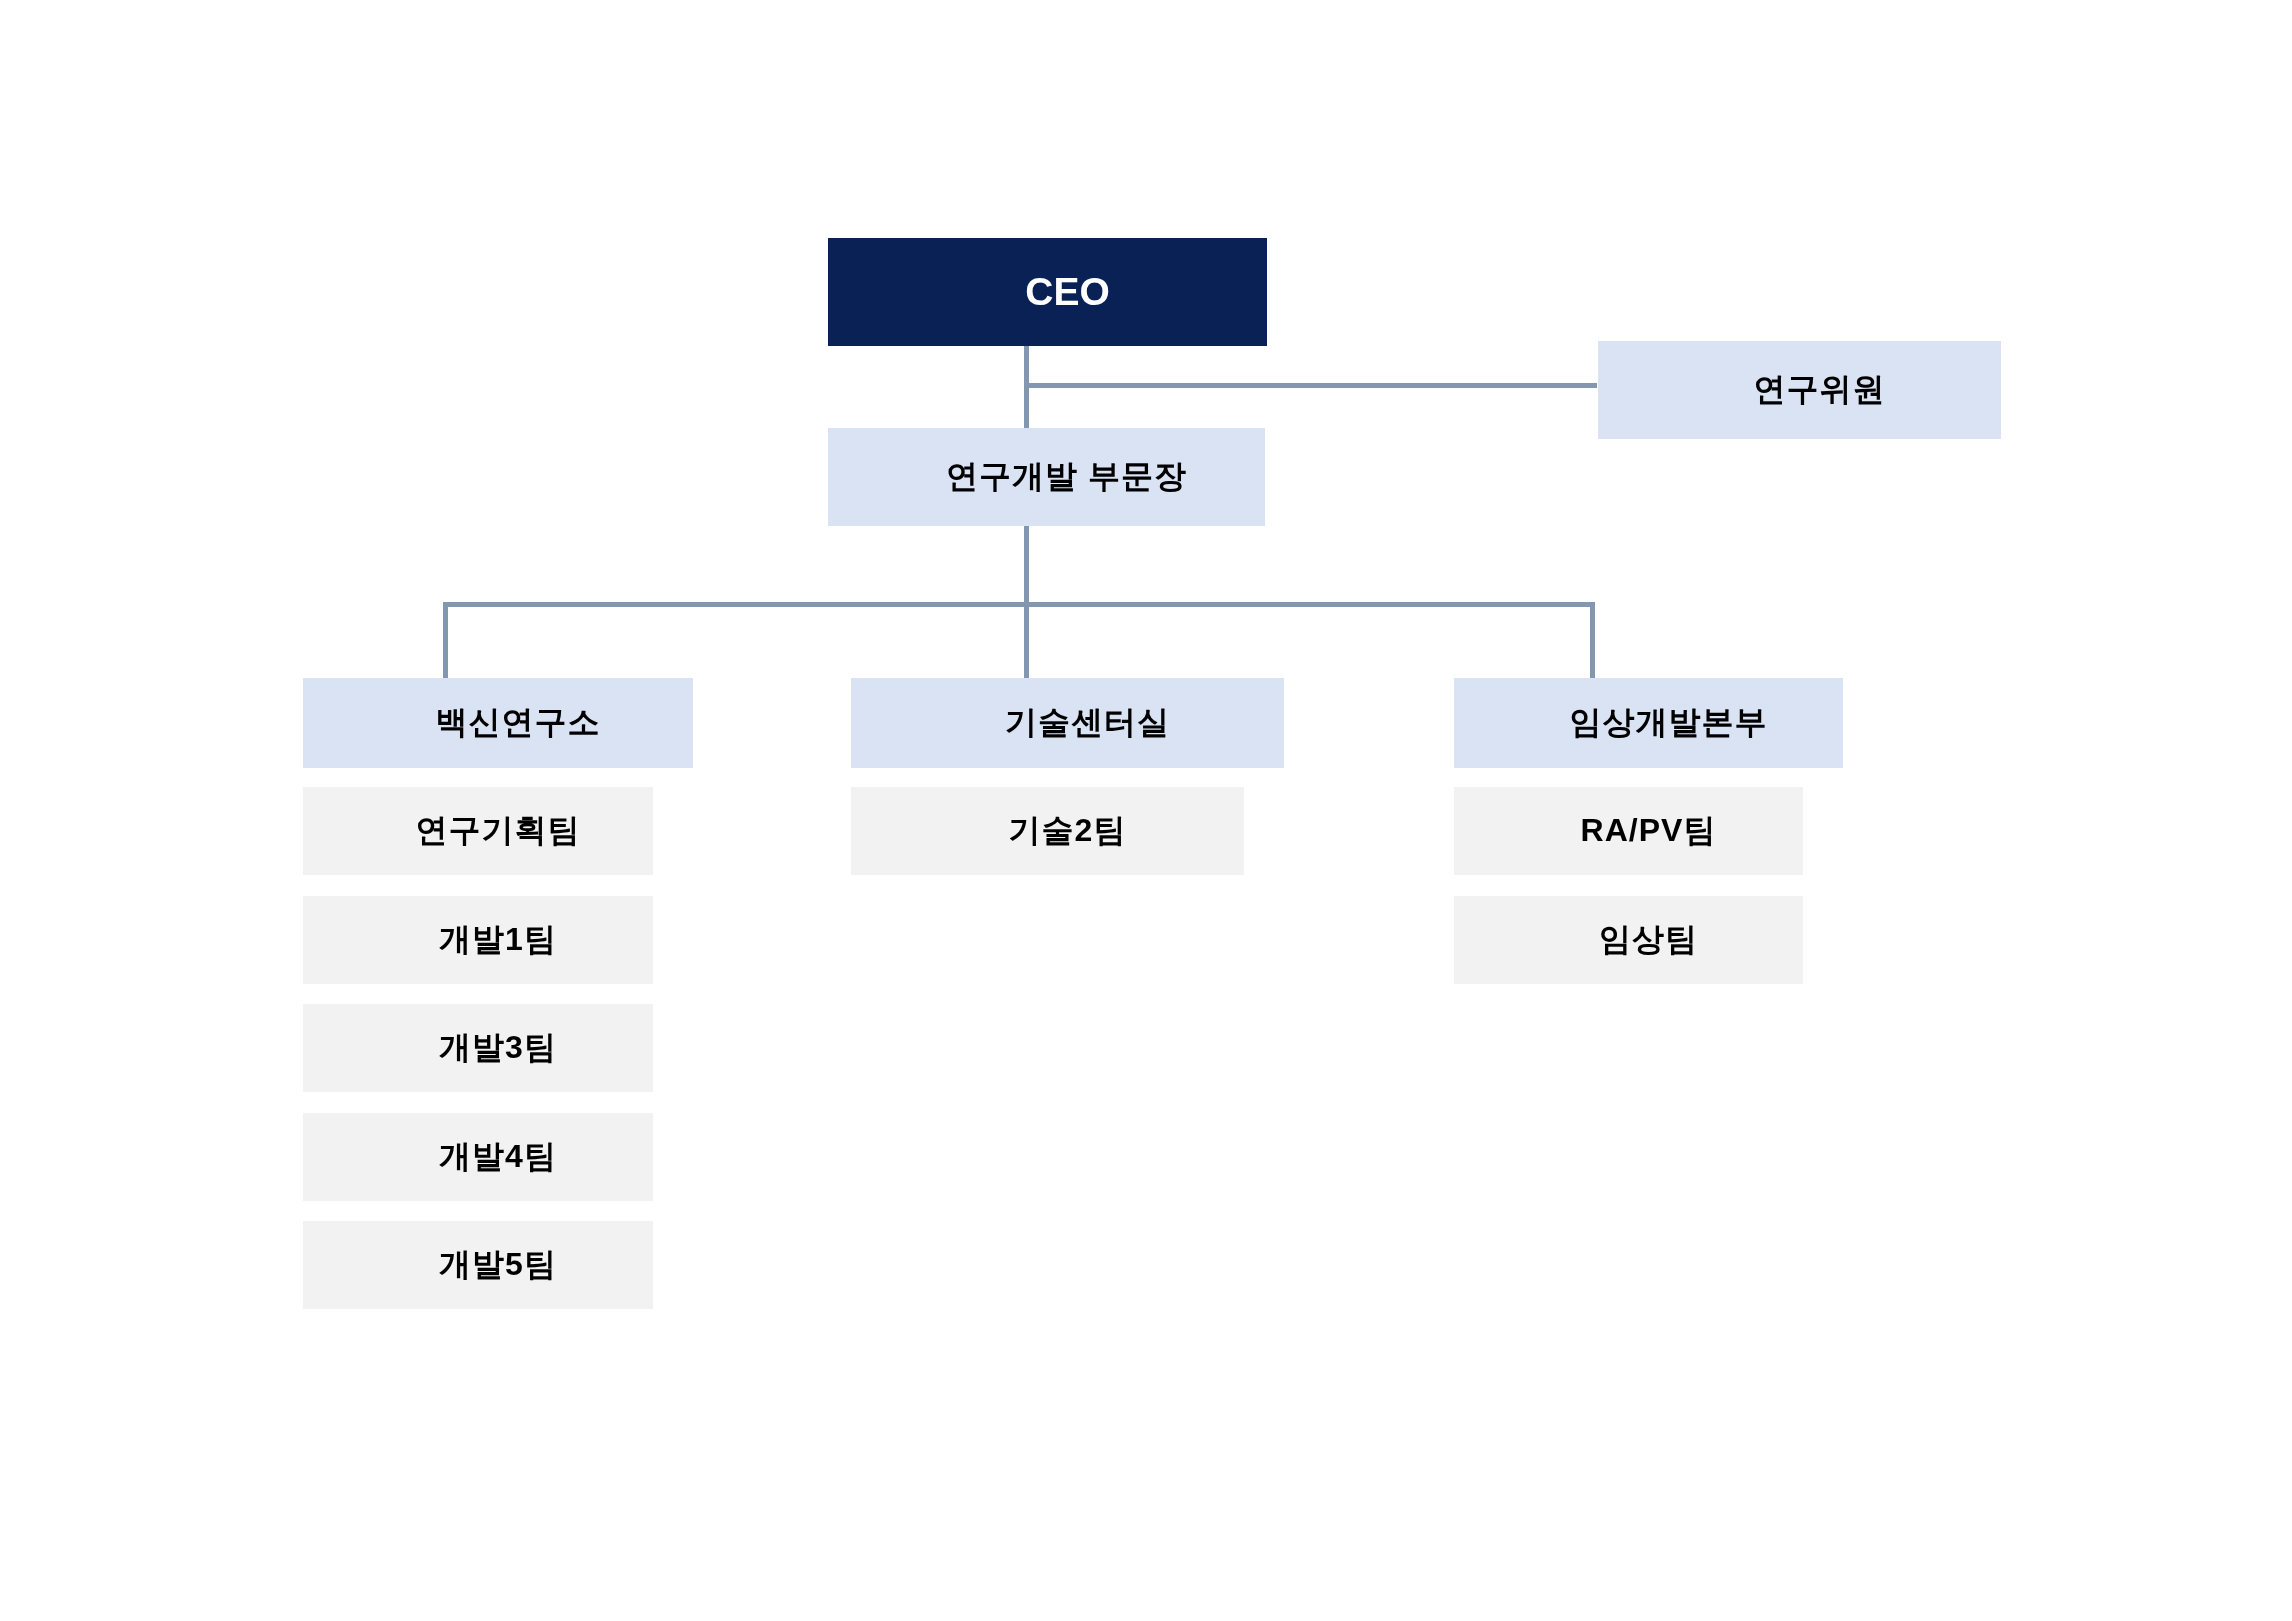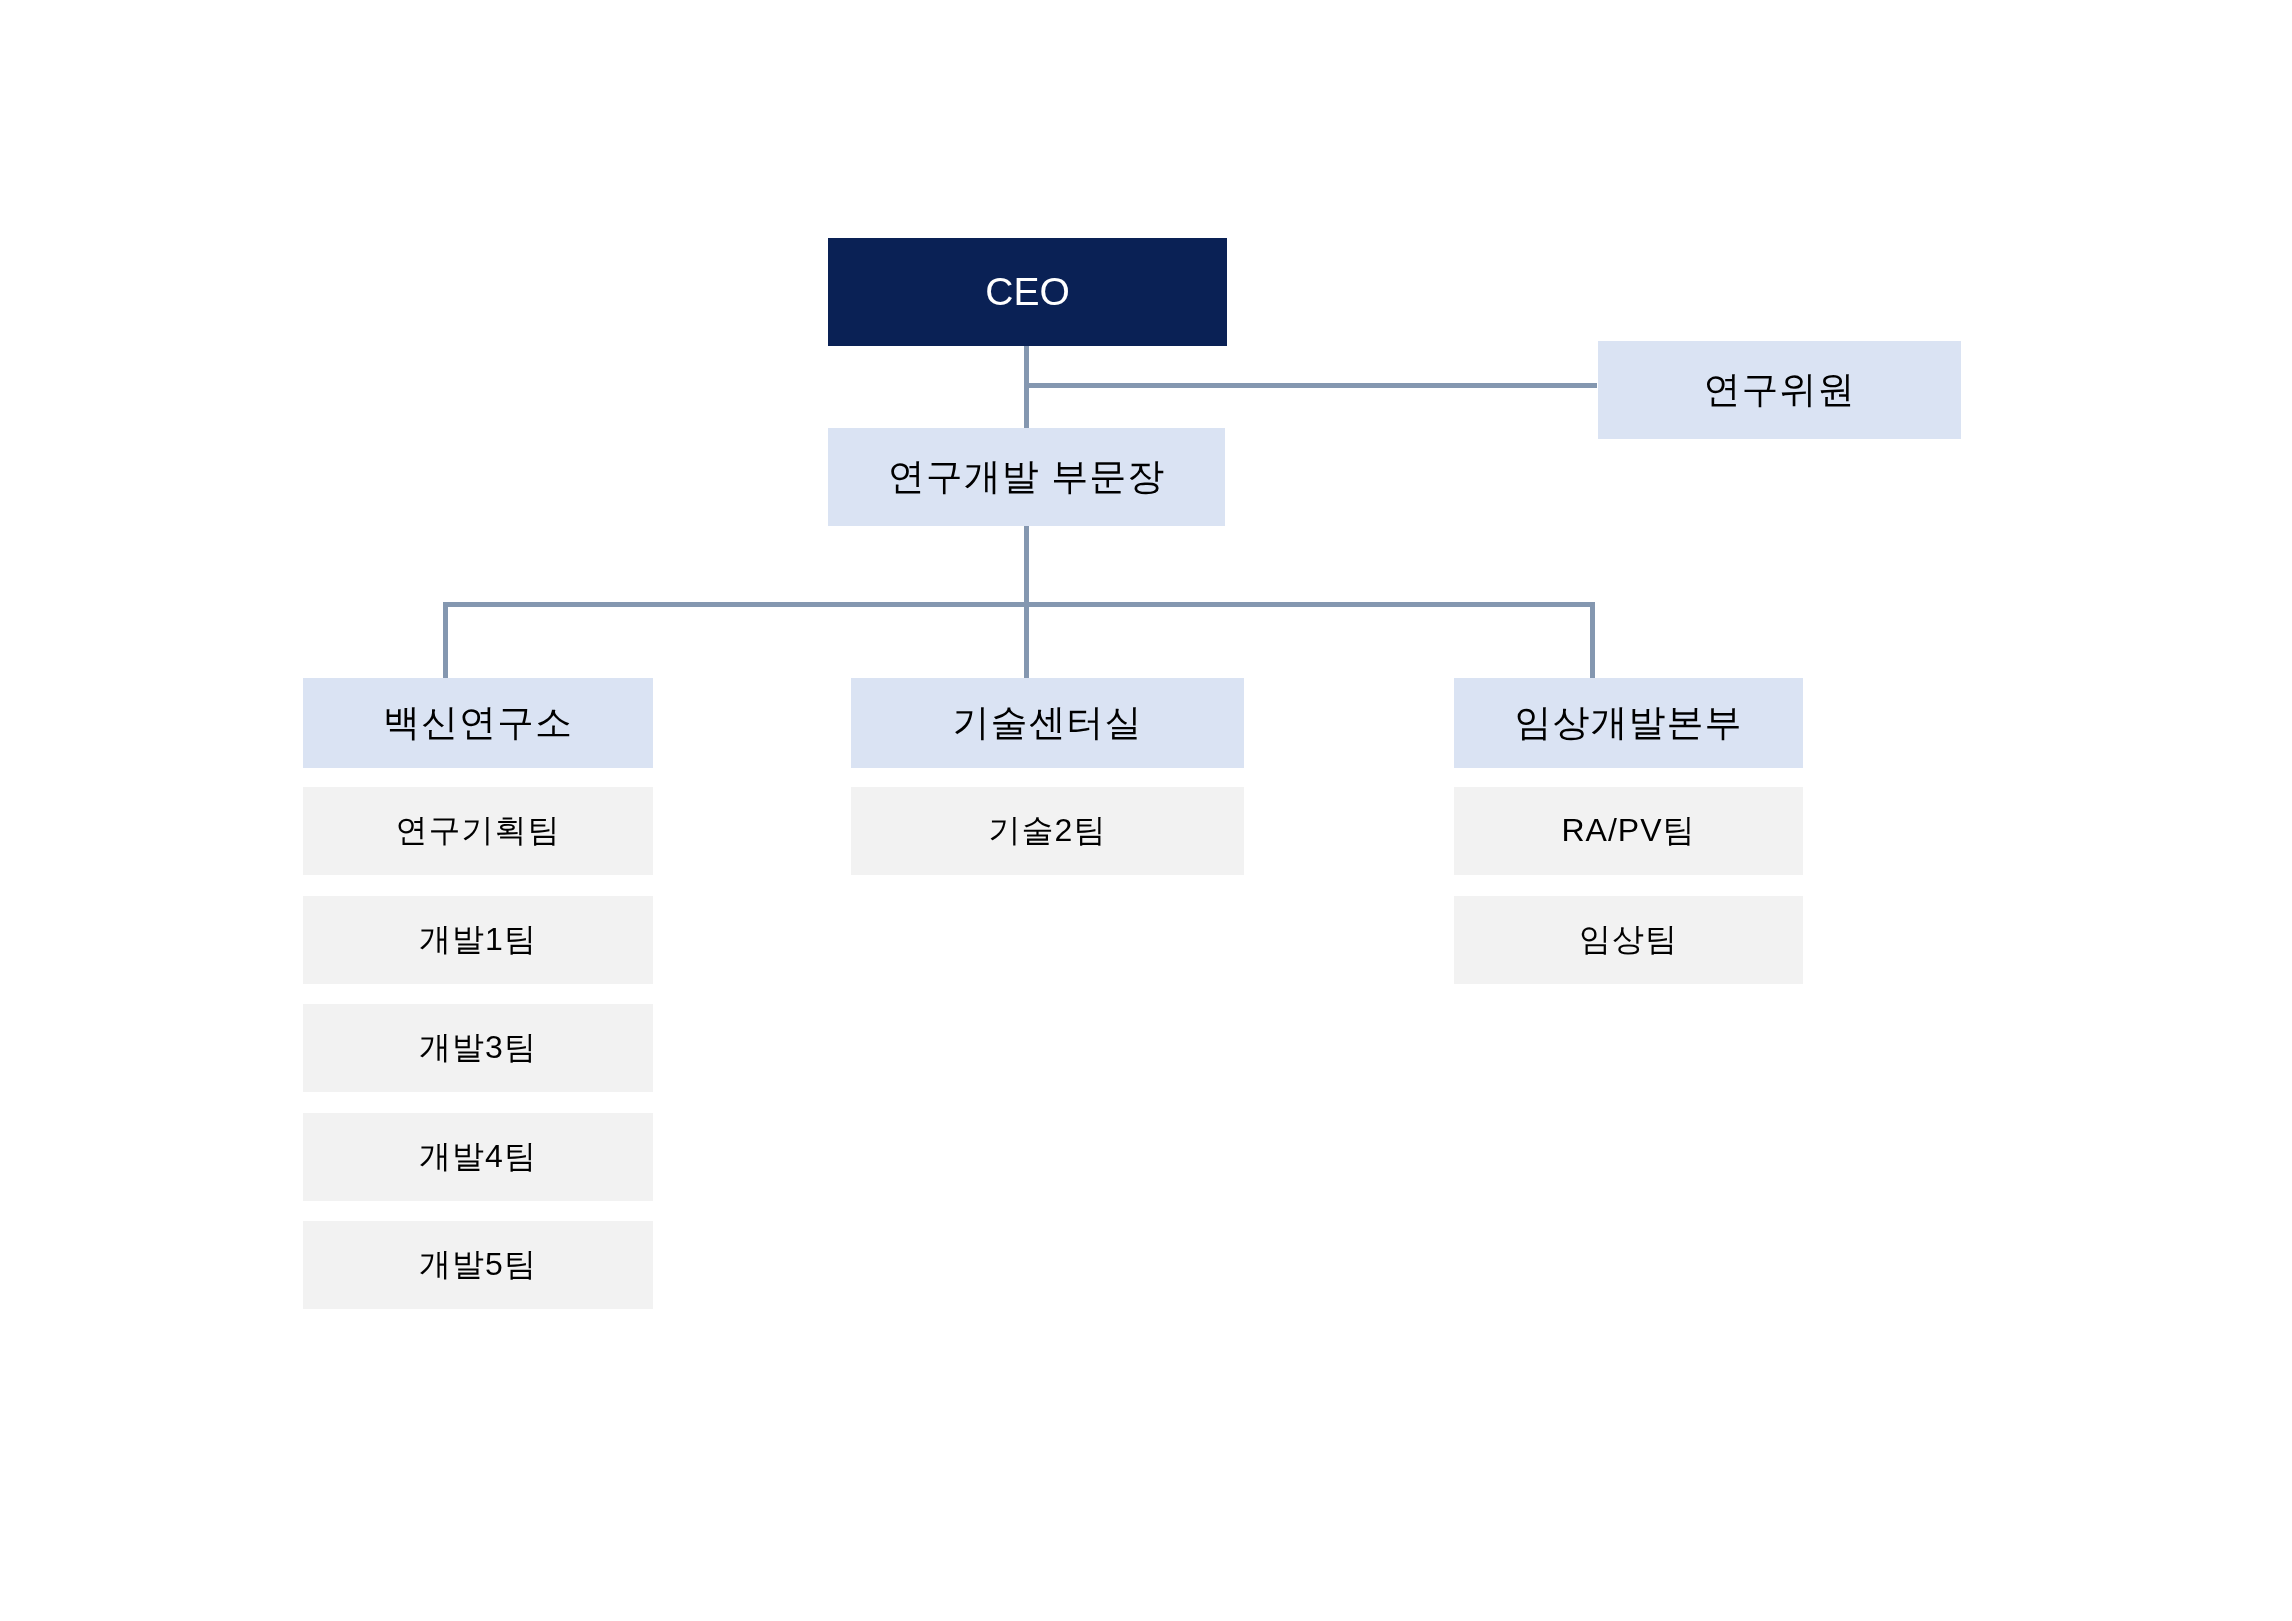--- a/index.html
+++ b/index.html
@@ -13,35 +13,36 @@
     width: 2293px;
     height: 1621px;
     background: var(--bg, #ffffff);
     overflow: hidden;
   }
   .node {
     position: absolute;
     display: flex;
     align-items: center;
     justify-content: center;
-    font-weight: normal;
+    font-weight: bold;
     color: var(--label-text, #000000);
     letter-spacing: 1px;
     white-space: nowrap;
+    padding-left: 40px;
   }
   .node.ceo {
     left: 828px; top: 238px; width: 399px; height: 108px;
     background: var(--ceo-bg, #0a2155);
     color: var(--ceo-text, #ffffff);
     font-size: 39px;
     letter-spacing: 0px;
   }
   .node.dept {
     background: var(--dept-bg, #dae3f3);
-    font-size: 37px;
+    font-size: 32px;
   }
   .node.advisor { left: 1598px; top: 341px; width: 363px; height: 98px; }
   .node.division { left: 828px; top: 428px; width: 397px; height: 98px; text-align: right; }
   .node.branch-header { top: 678px; height: 90px; }
   .team-col {
     position: absolute;
     top: 787px;
     display: flex;
     flex-direction: column;
     gap: 20.6px;

